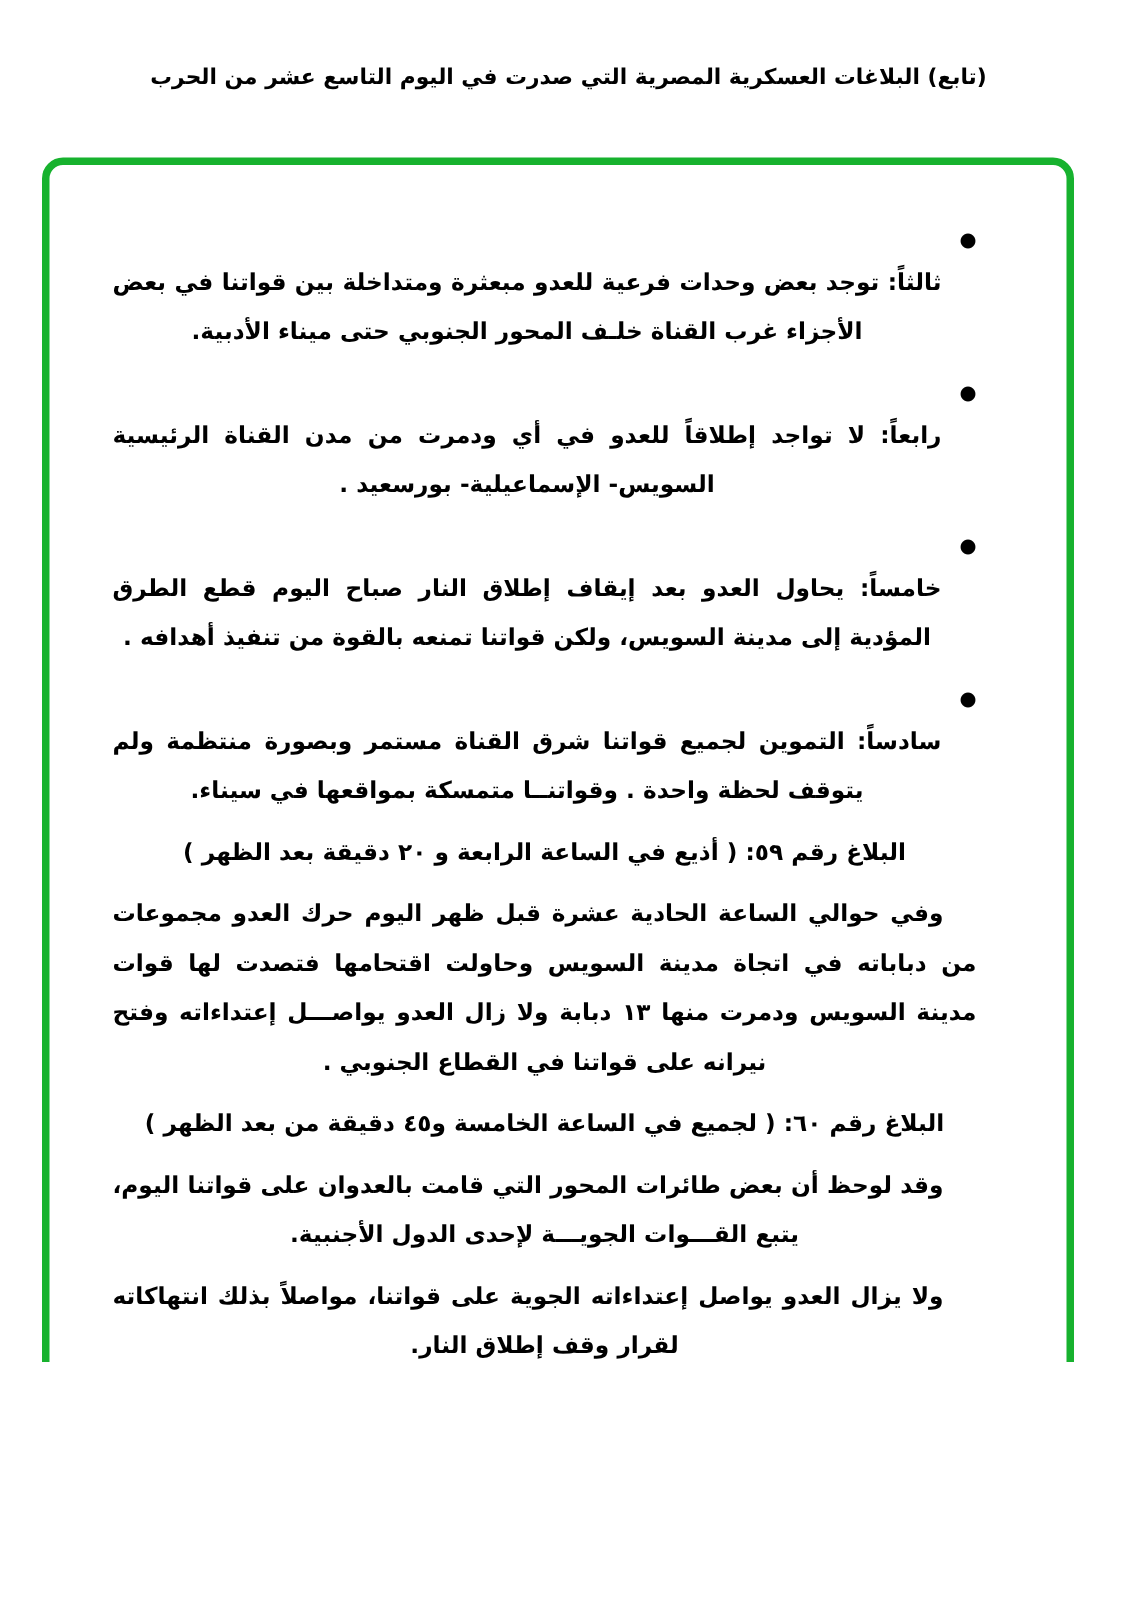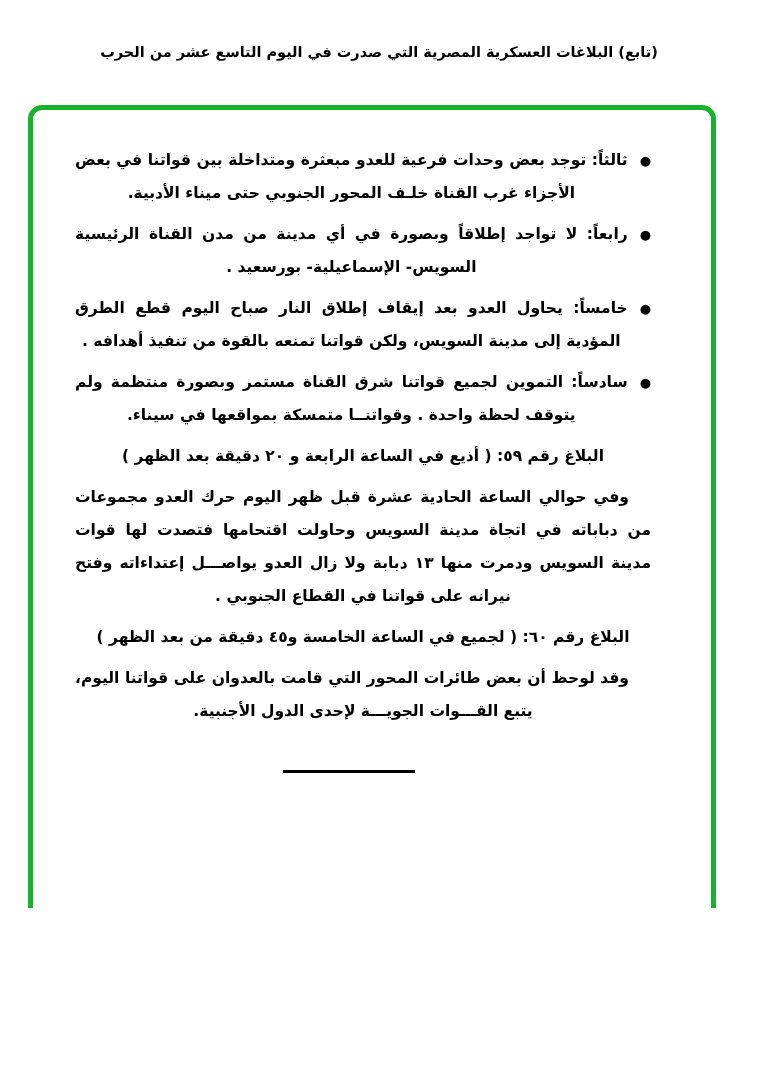--- a/index.html
+++ b/index.html
@@ -52,20 +52,21 @@
     margin-bottom: 8px;
   }
   .bullet .marker {
     flex: 0 0 auto;
     font-size: 13px;
   }
   .bullet .btext {
     flex: 1 1 auto;
     text-align: justify;
     text-align-last: center;
+    margin-top: 28px;
   }
   .bulletin-heading {
     text-align: center;
     margin-bottom: 8px;
   }
   .para {
     text-align: justify;
     text-align-last: center;
     text-indent: 22px;
     margin-bottom: 8px;
@@ -99,21 +100,21 @@
   <div class="frame">
     <div class="content">
 
       <div class="bullet">
         <span class="marker">●</span>
         <div class="btext">ثالثاً: توجد بعض وحدات فرعية للعدو مبعثرة ومتداخلة بين قواتنا في بعض الأجزاء غرب القناة خلـف المحور الجنوبي حتى ميناء الأدبية.</div>
       </div>
 
       <div class="bullet">
         <span class="marker">●</span>
-        <div class="btext">رابعاً: لا تواجد إطلاقاً وبصورة في أي مدينة من مدن القناة الرئيسية السويس- الإسماعيلية- بورسعيد .</div>
+        <div class="btext">رابعاً: لا تواجد إطلاقاً للعدو في أي ودمرت من مدن القناة الرئيسية السويس- الإسماعيلية- بورسعيد .</div>
       </div>
 
       <div class="bullet">
         <span class="marker">●</span>
         <div class="btext">خامساً: يحاول العدو بعد إيقاف إطلاق النار صباح اليوم قطع الطرق المؤدية إلى مدينة السويس، ولكن قواتنا تمنعه بالقوة من تنفيذ أهدافه .</div>
       </div>
 
       <div class="bullet">
         <span class="marker">●</span>
         <div class="btext">سادساً: التموين لجميع قواتنا شرق القناة مستمر وبصورة منتظمة ولم يتوقف لحظة واحدة . وقواتنــا متمسكة بمواقعها في سيناء.</div>
@@ -122,20 +123,21 @@
       <div class="bulletin-heading">البلاغ رقم ٥٩: ( أذيع في الساعة الرابعة و ٢٠ دقيقة بعد الظهر )</div>
 
 
       <div class="para">وفي حوالي الساعة الحادية عشرة قبل ظهر اليوم حرك العدو مجموعات من دباباته في اتجاة مدينة السويس وحاولت اقتحامها فتصدت لها قوات مدينة السويس ودمرت منها ١٣ دبابة ولا زال العدو يواصـــل إعتداءاته وفتح نيرانه على قواتنا في القطاع الجنوبي .</div>
 
       <div class="bulletin-heading">البلاغ رقم ٦٠: ( لجميع في الساعة الخامسة و٤٥ دقيقة من بعد الظهر )</div>
 
 
       <div class="para">وقد لوحظ أن بعض طائرات المحور التي قامت بالعدوان على قواتنا اليوم، يتبع القـــوات الجويـــة لإحدى الدول الأجنبية.</div>
 
+      <div class="para">ولا يزال العدو يواصل إعتداءاته الجوية على قواتنا، مواصلاً بذلك انتهاكاته لقرار وقف إطلاق النار.</div>
 
       <div class="divider"></div>
 
     </div>
   </div>
 
   <div class="page-number">٢</div>
 
 </div>
 

